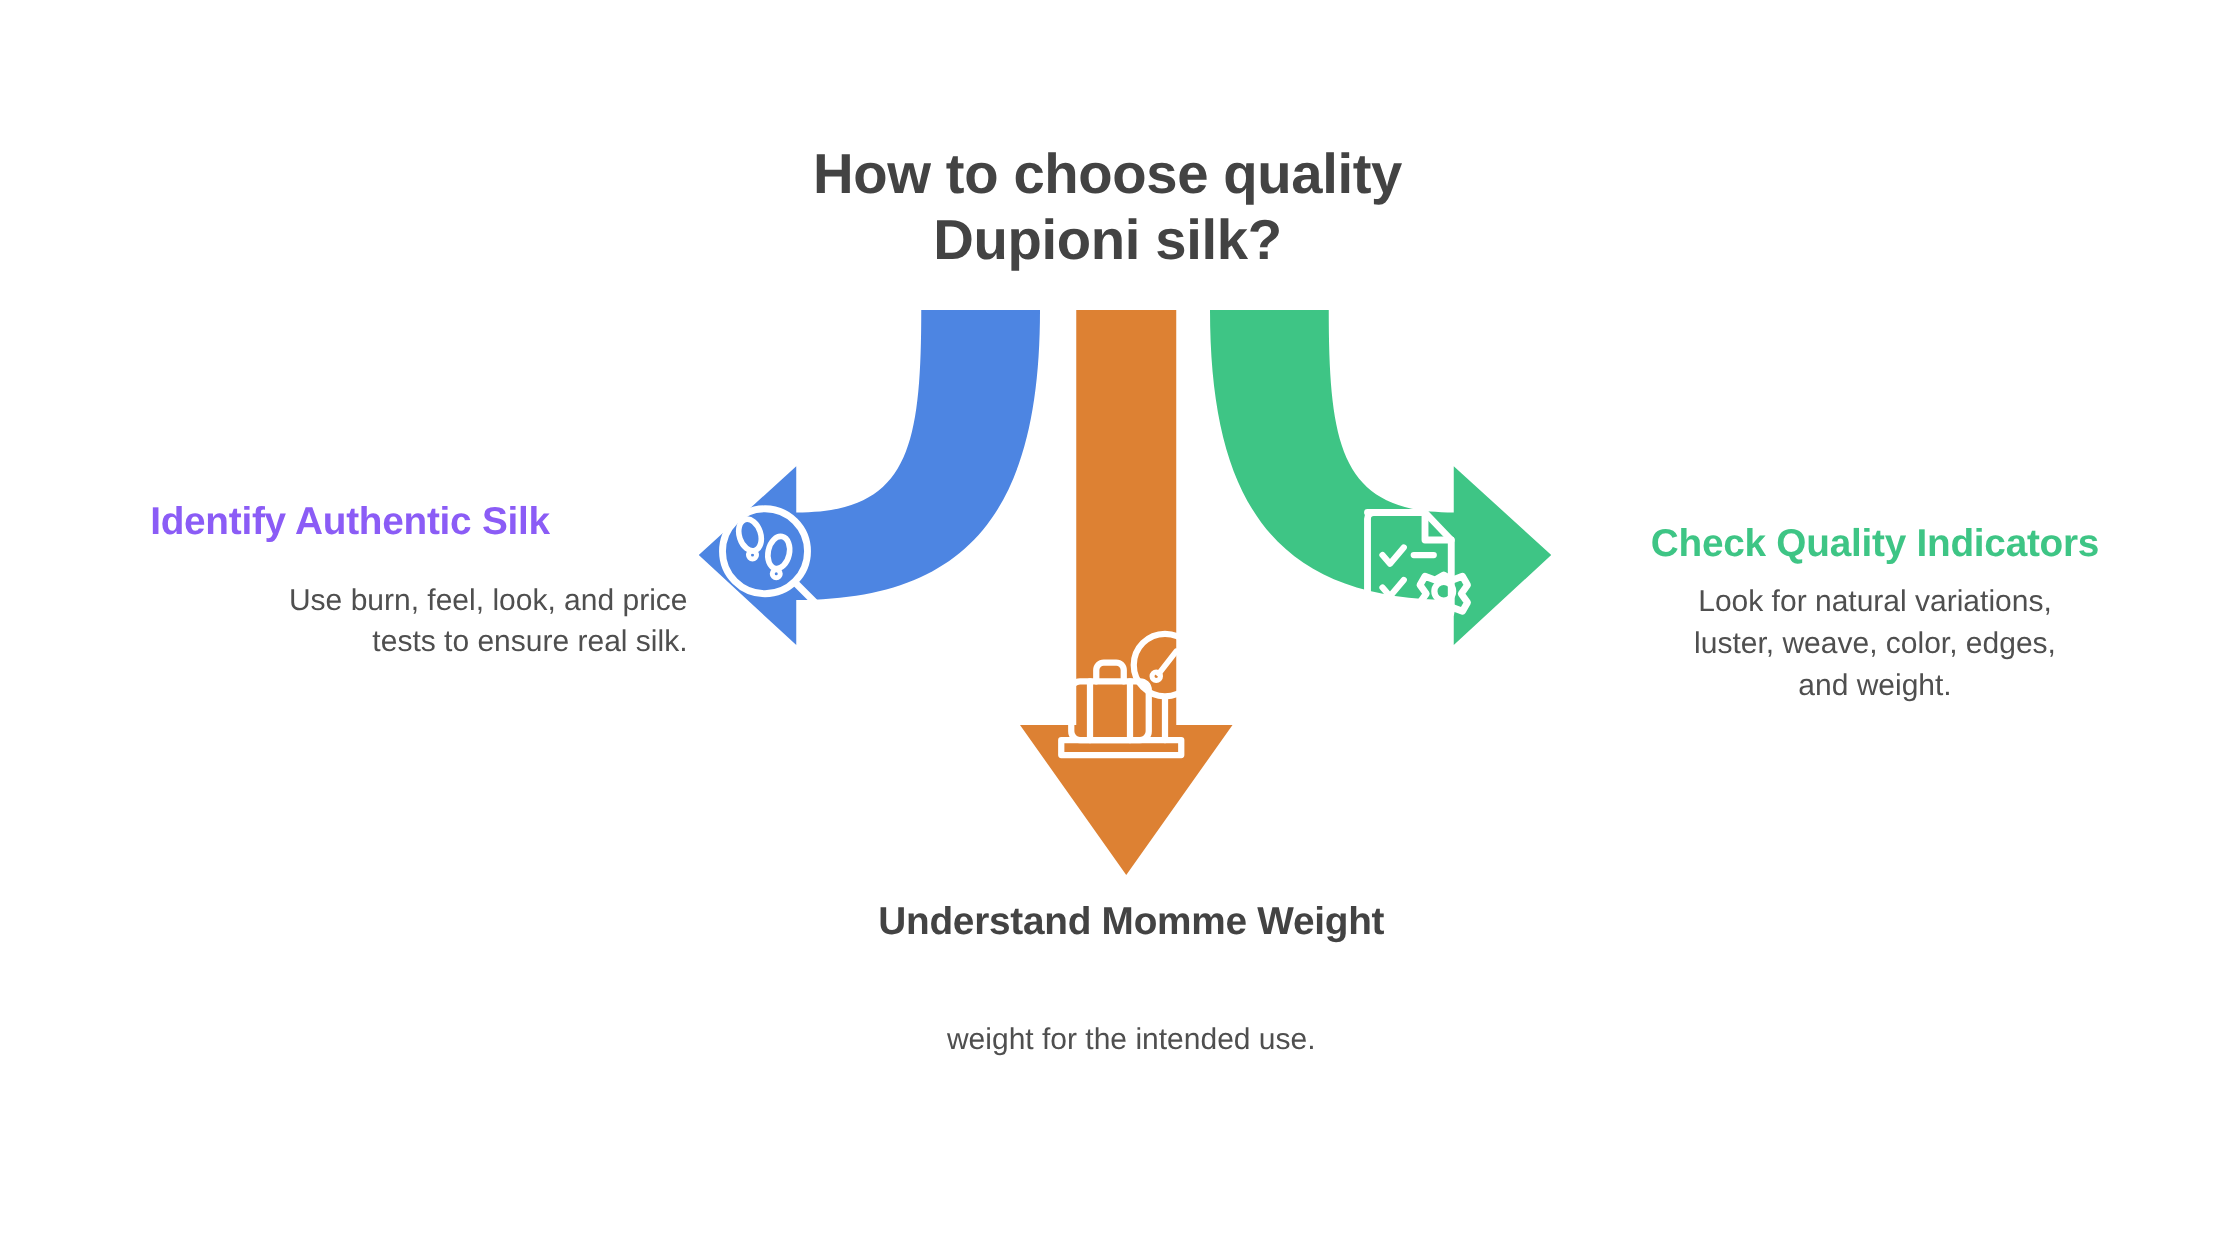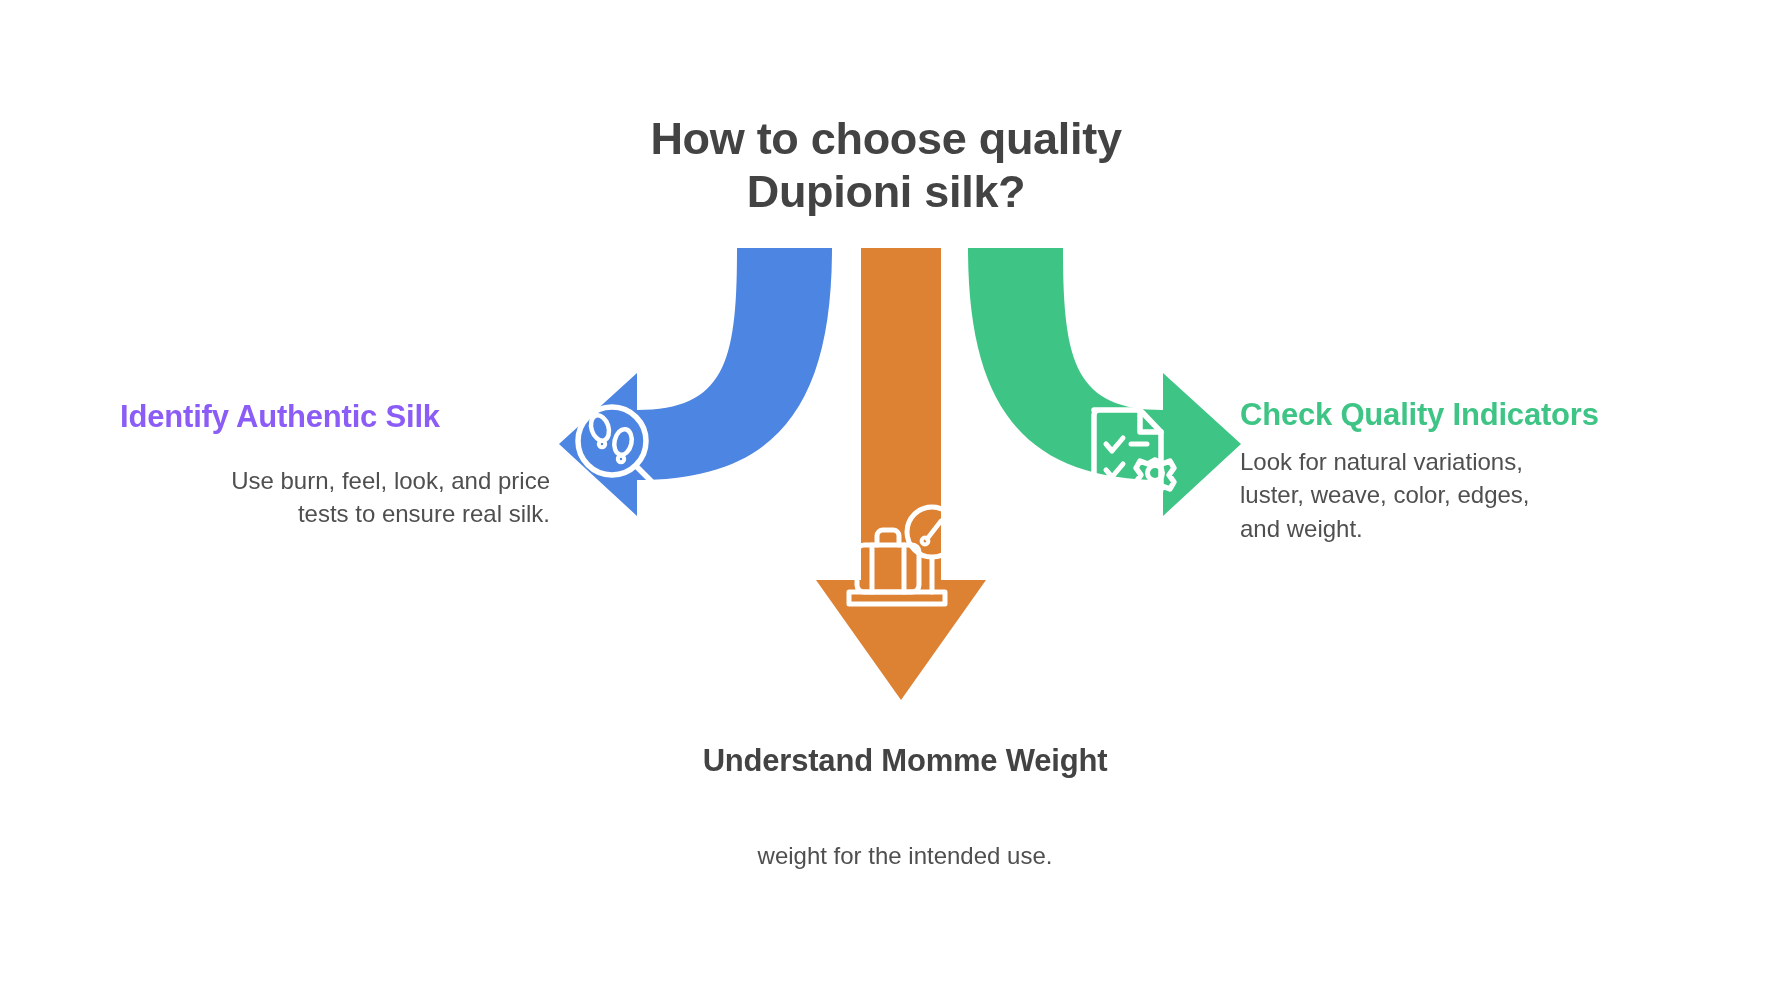--- a/index.html
+++ b/index.html
@@ -67,35 +67,35 @@
     top: 398px;
     width: 540px;
     text-align: right;
   }
   #block-left .heading { color: #8b5cf6; text-align: center; }
   #block-left .body { margin-top: 28px; }
 
   
   #block-right {
     left: 1240px;
-    top: 396px;
+    top: 416px;
     width: 520px;
-    text-align: left;
+    text-align: center;
   }
   #block-right .heading { color: #3ec585; }
   #block-right .body { margin-top: 11px; }
 
   
   #block-bottom {
     left: 540px;
     top: 718px;
     width: 730px;
     text-align: center;
   }
-  #block-bottom .heading { color: #434343; margin-top: 24px; }
+  #block-bottom .heading { color: #434343; }
   #block-bottom .body { margin-top: 26px; }
 </style>
 </head>
 <body>
 
 <div id="canvas">
 
   <div class="title">
     <span class="line">How to choose quality</span>
     <span class="line">Dupioni silk?</span>

